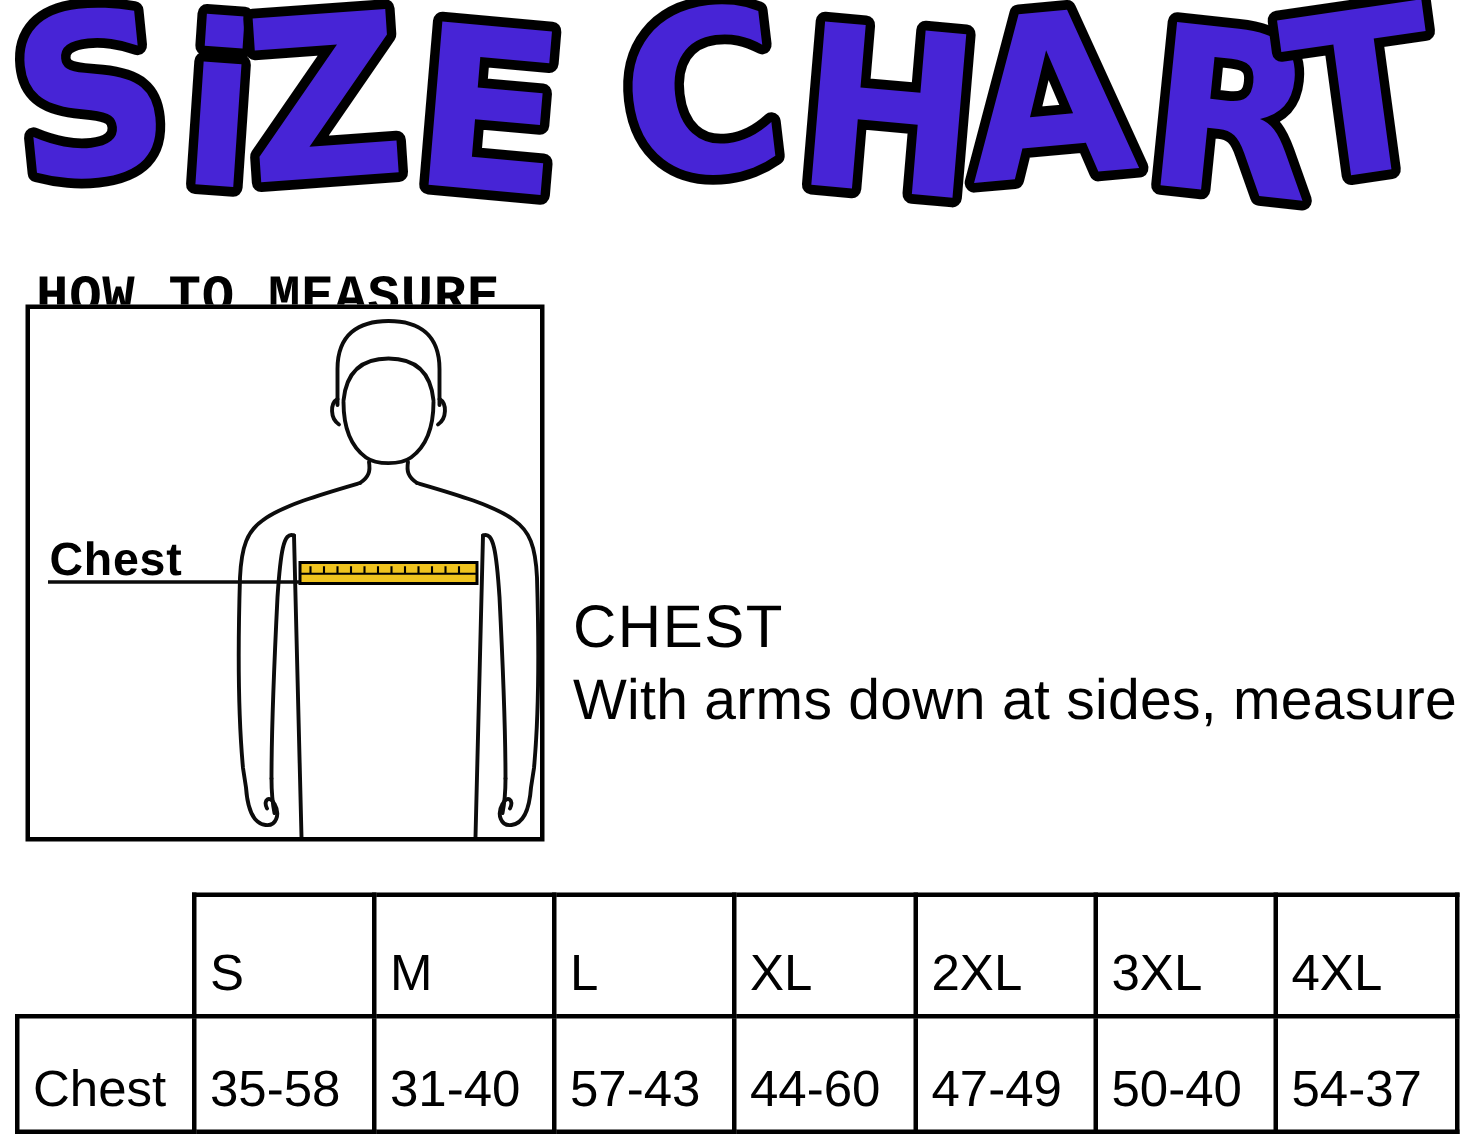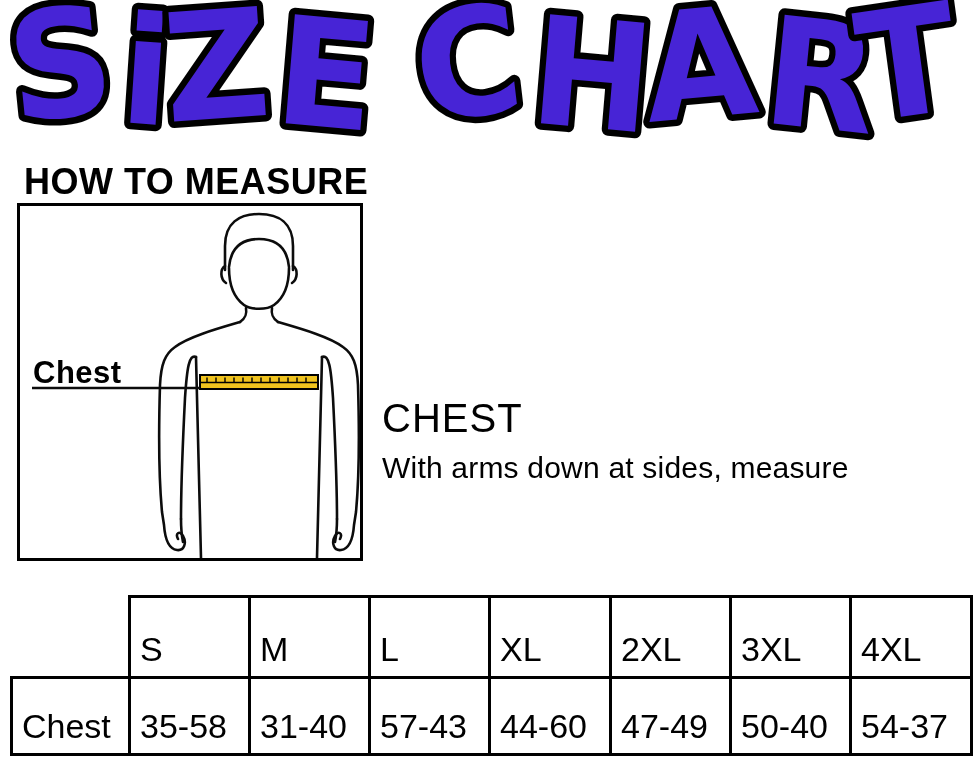--- a/index.html
+++ b/index.html
@@ -18,24 +18,25 @@
   #title-svg text {
     font-family: "DejaVu Sans", sans-serif;
     font-weight: bold;
     paint-order: stroke;
     stroke-linejoin: round;
     stroke-linecap: round;
   }
 
   
   #how-heading {
-    left: 24px; top: 161px;
+    left: 24px; top: 178px;
     font-size: 36px; font-weight: 600;
     letter-spacing: 0.5px;
     white-space: nowrap;
+    font-family: Liberation Mono, monospace;
   }
 
   
   #diagram-box {
     left: 17px; top: 203px;
     width: 340px; height: 352px;
     border: 3px solid #000;
     background: #fff;
   }
   #chest-label {
@@ -48,21 +49,21 @@
 
   
   #chest-heading {
     left: 382px; top: 396px;
     font-size: 40px; font-weight: 400;
     letter-spacing: 1px;
     white-space: nowrap;
   }
   #chest-instructions {
     left: 382px; top: 449px;
-    font-size: 30px; line-height: 37px;
+    font-size: 38px; line-height: 37px;
     letter-spacing: 0.2px;
     white-space: nowrap;
   }
 
   
   #size-table-wrap { left: 10px; top: 595px; }
   table#size-table {
     border-collapse: collapse;
     table-layout: fixed;
     width: 960px;

